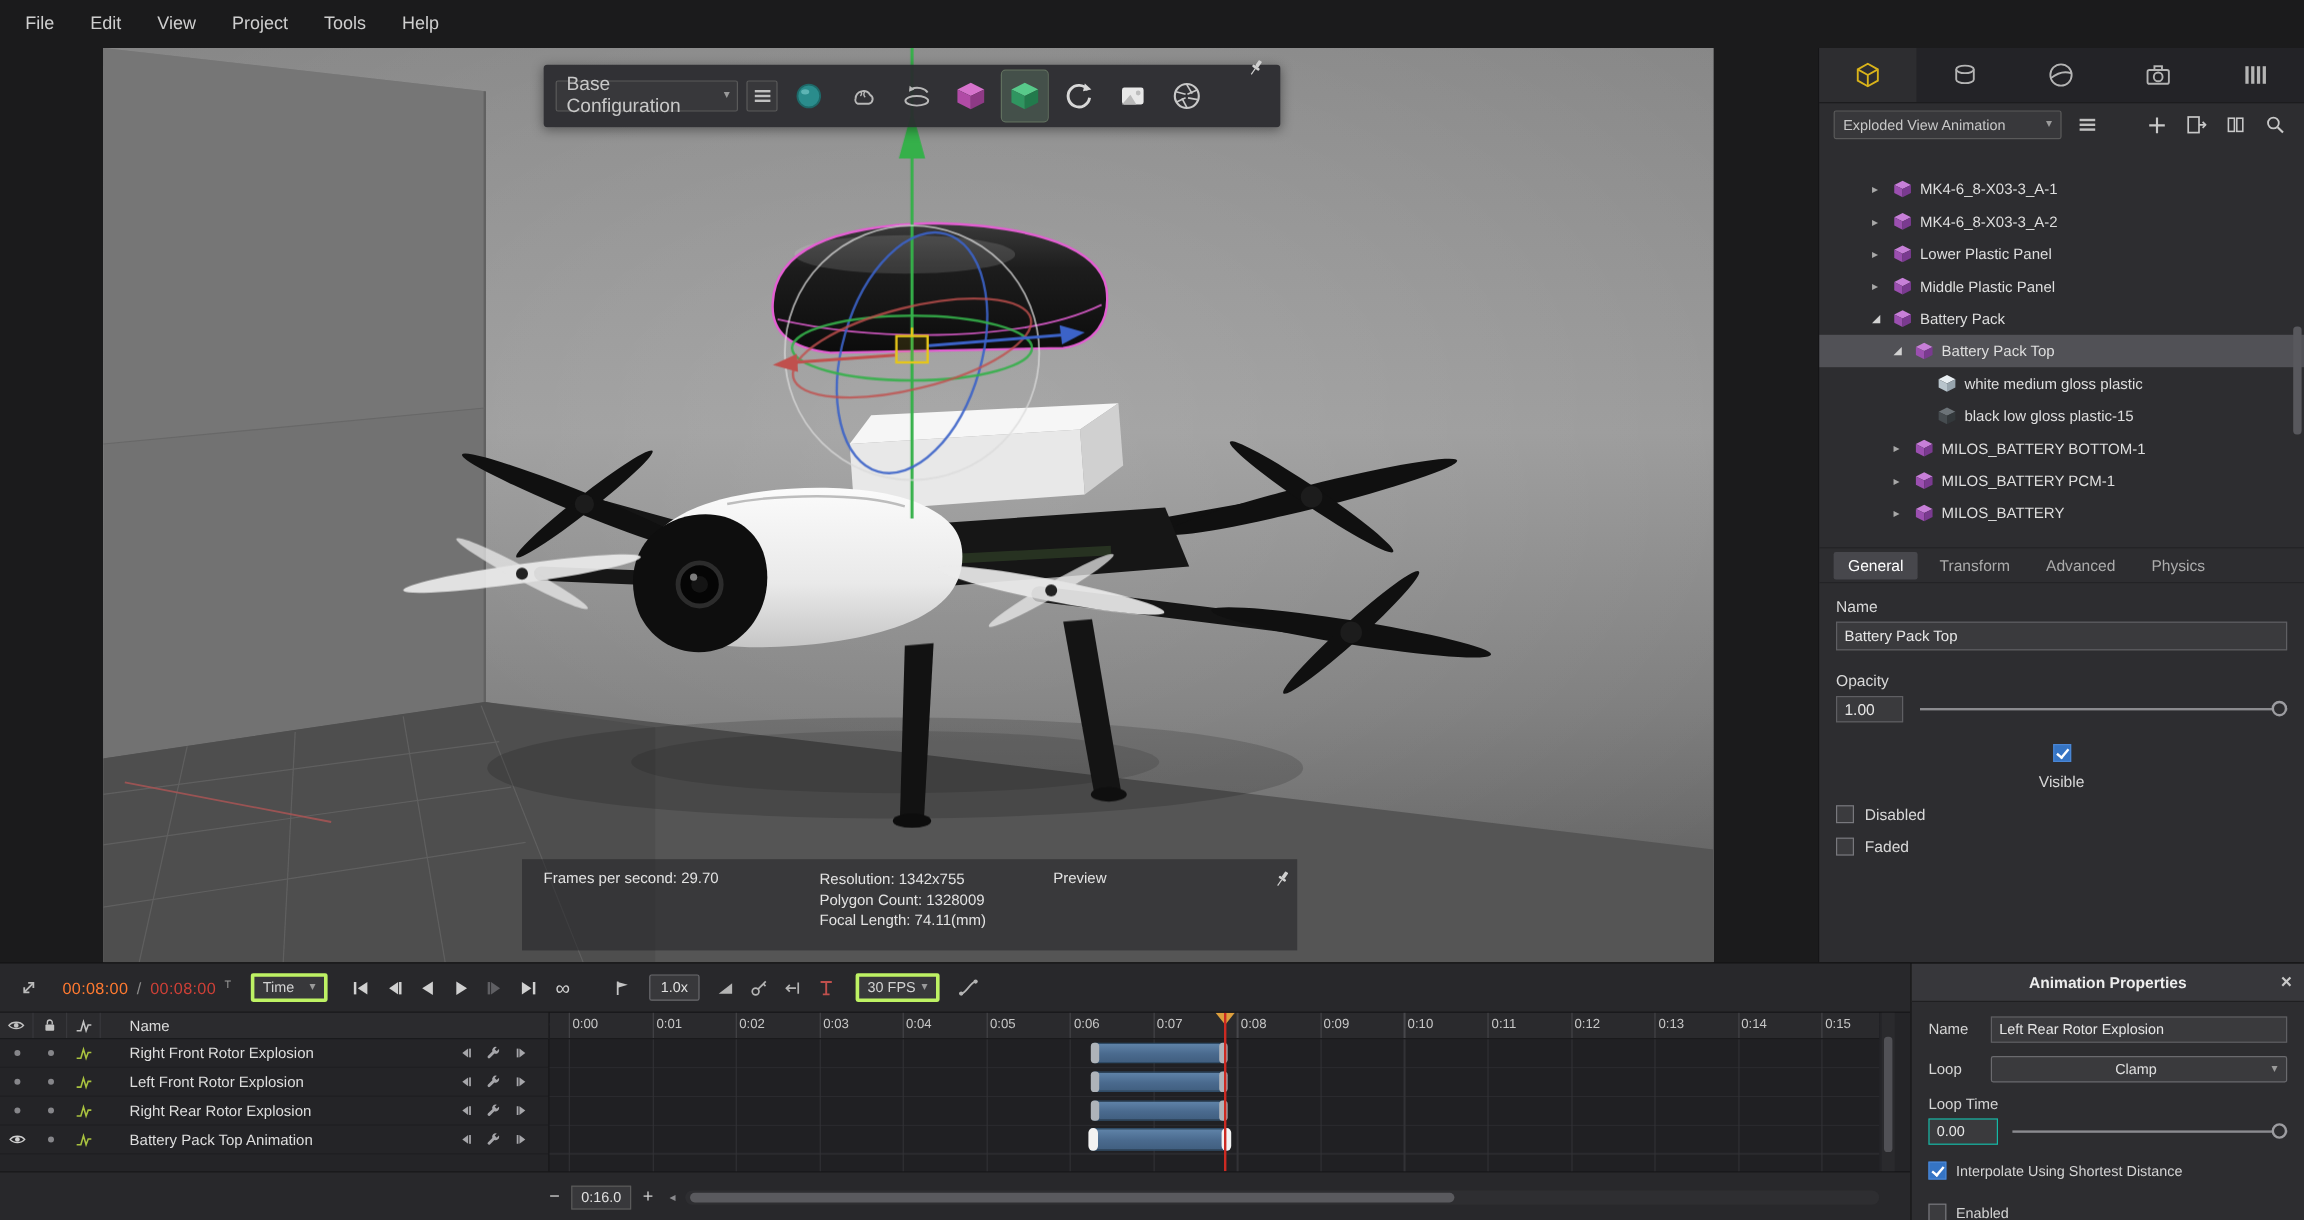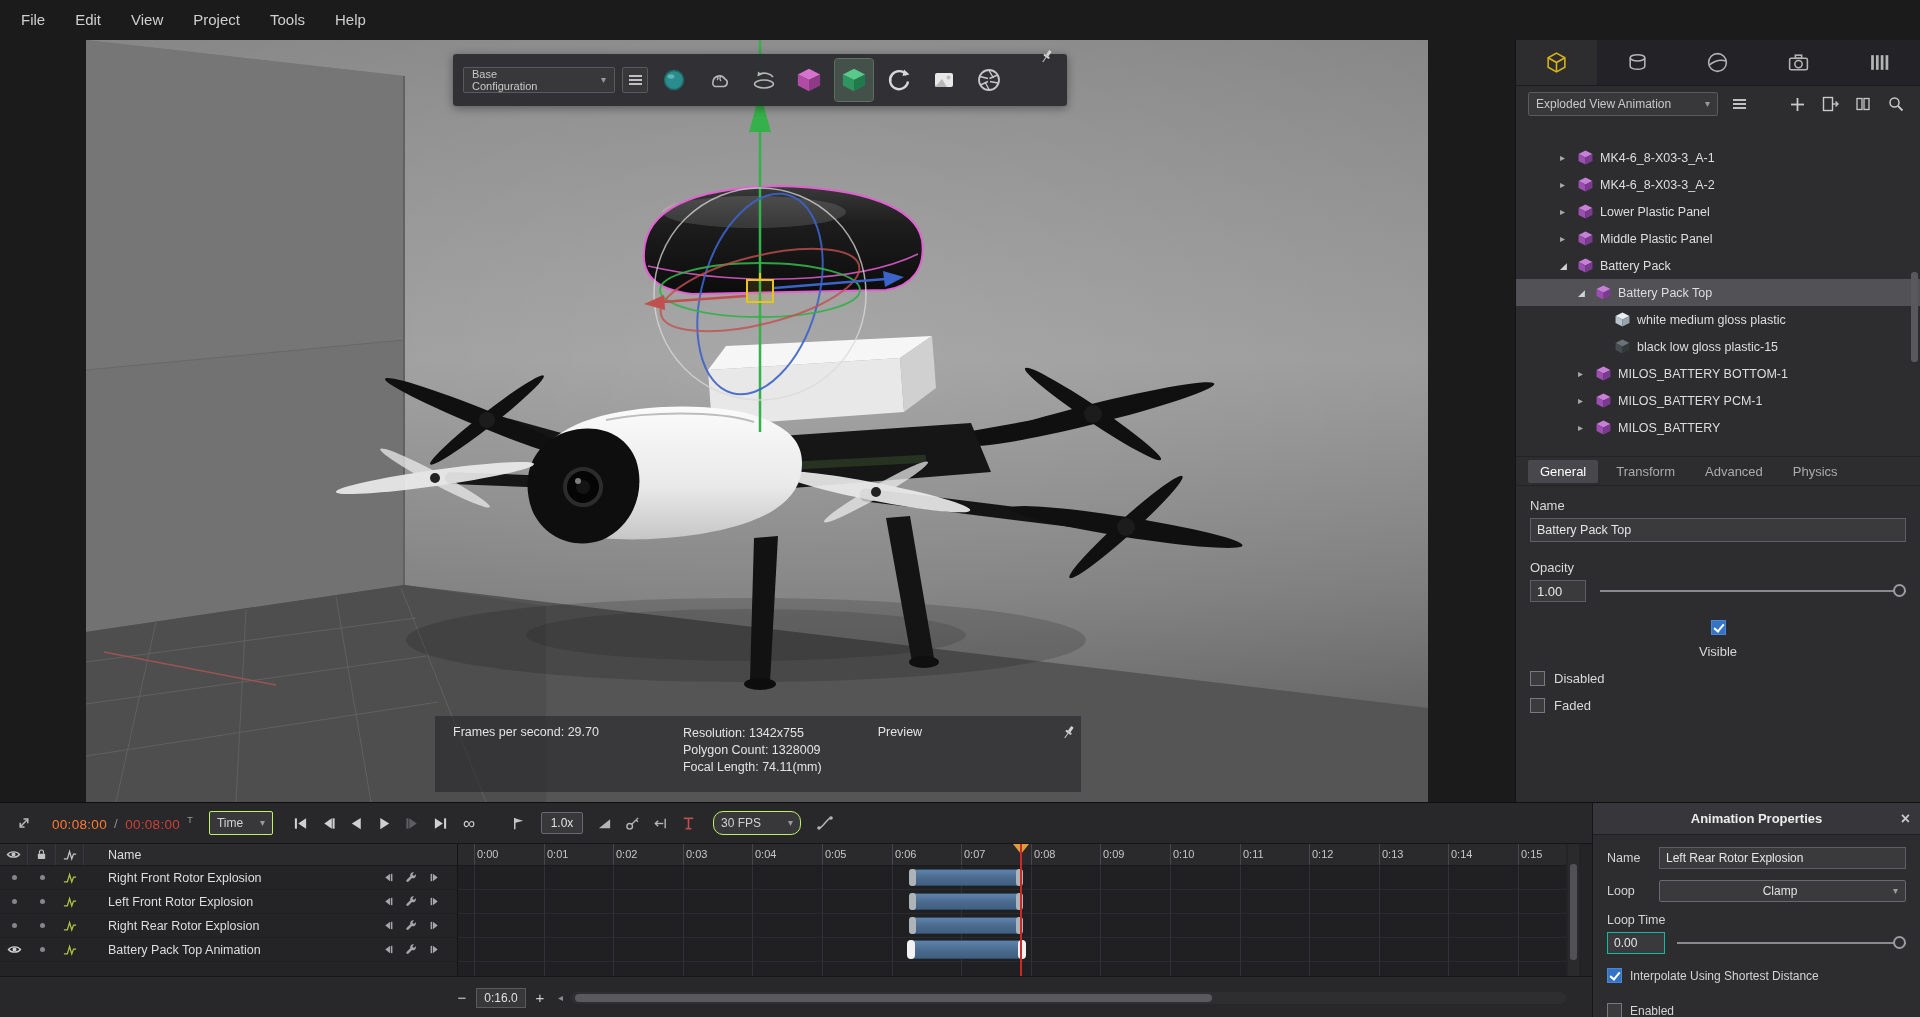--- a/index.html
+++ b/index.html
@@ -11,21 +11,21 @@
 .menubar{position:absolute;left:0;top:0;width:100%;height:40px;display:flex;align-items:center;
   padding-left:6px;background:#1b1b1c;font-size:15px;color:#cfcfcf;z-index:5;}
 .menu-item{padding:0 15px;line-height:40px;cursor:default;}
 
 
 .viewport{position:absolute;left:86px;top:40px;width:1342px;height:762px;overflow:hidden;background:#7f7f7f;}
 .scene{position:absolute;left:0;top:0;width:100%;height:100%;}
 .vp-toolbar{position:absolute;left:367px;top:14px;width:614px;height:52px;background:rgba(42,42,46,.93);
   border-radius:3px;display:flex;align-items:center;padding:0 10px;gap:7px;box-shadow:0 2px 10px rgba(0,0,0,.4);}
 .vp-config{width:152px;height:26px;background:#38383b;border:1px solid #5a5a5a;border-radius:2px;
-  display:flex;align-items:center;padding:0 8px;font-size:11px;color:#c8c8c8;gap:36px;}
+  display:flex;align-items:center;padding:0 8px;font-size:16px;color:#c8c8c8;gap:36px;}
 .caret{margin-left:auto;color:#9a9a9a;font-size:10px;line-height:1;}
 .caret::after{content:"▾";}
 .sq-btn{width:26px;height:26px;display:flex;align-items:center;justify-content:center;background:#38383b;
   border:1px solid #5a5a5a;border-radius:2px;}
 .burger{display:block;width:13px;height:2px;background:#c0c0c0;box-shadow:0 4px 0 #c0c0c0,0 8px 0 #c0c0c0;margin-top:-8px;}
 .icon-btn{width:38px;height:42px;display:flex;align-items:center;justify-content:center;border-radius:3px;}
 .icon-btn.selected{background:#44504a;outline:1px solid #60705f;}
 .pin{position:absolute;color:#d0d0d0;width:17px;height:17px;}
 .pin-toolbar{left:952px;top:8px;}
 .pin-stats{left:974px;top:684px;}
@@ -77,24 +77,24 @@
 
 
 .timeline{position:absolute;left:0;top:802px;width:1592px;height:215px;background:#242427;border-top:1px solid #0f0f10;}
 .transport{height:41px;display:flex;align-items:center;background:#28282b;border-bottom:1px solid #161618;padding-left:10px;}
 .tbtn{width:28px;height:26px;display:flex;align-items:center;justify-content:center;border-radius:2px;}
 .time-display{margin-left:14px;font-size:13.5px;letter-spacing:.3px;}
 .time-cur{color:#ff7a31;}
 .time-sep{color:#8c8c8c;margin:0 3px;}
 .time-tot{color:#cd4037;}
 .time-unit{color:#9a9a9a;font-size:9px;vertical-align:super;margin-left:3px;}
-.dd{height:24px;background:#38383b;border:1px solid #bef264;border-radius:2px;display:flex;
+.dd{height:24px;background:#38383b;border:3px solid #bef264;border-radius:2px;display:flex;
   align-items:center;padding:0 7px;font-size:12px;color:#d2d2d2;}
 .dd-time{width:64px;margin-left:16px;}
-.dd-fps{width:88px;margin-left:10px;border-radius:10px;}
+.dd-fps{width:70px;margin-left:10px;}
 .grp{display:flex;align-items:center;}
 .speed-box{width:42px;height:22px;background:#38383b;border:1px solid #6a6a6e;border-radius:2px;
   display:flex;align-items:center;justify-content:center;font-size:12px;color:#e0e0e0;margin:0 8px;}
 .inf{font-size:17px;color:#cfcfcf;line-height:1;}
 
 .tl-body{position:relative;height:132px;}
 .tracks-left{position:absolute;left:0;top:0;width:458px;height:132px;border-right:1px solid #141416;background:#242427;}
 .thead{height:22px;display:flex;align-items:center;background:#2b2b2e;border-bottom:1px solid #191a1c;color:#c6c6c6;}
 .hc{width:28px;height:100%;display:flex;align-items:center;justify-content:center;border-right:1px solid #38383c;}
 .hname{padding-left:24px;font-size:12.5px;color:#dcdcdc;}

